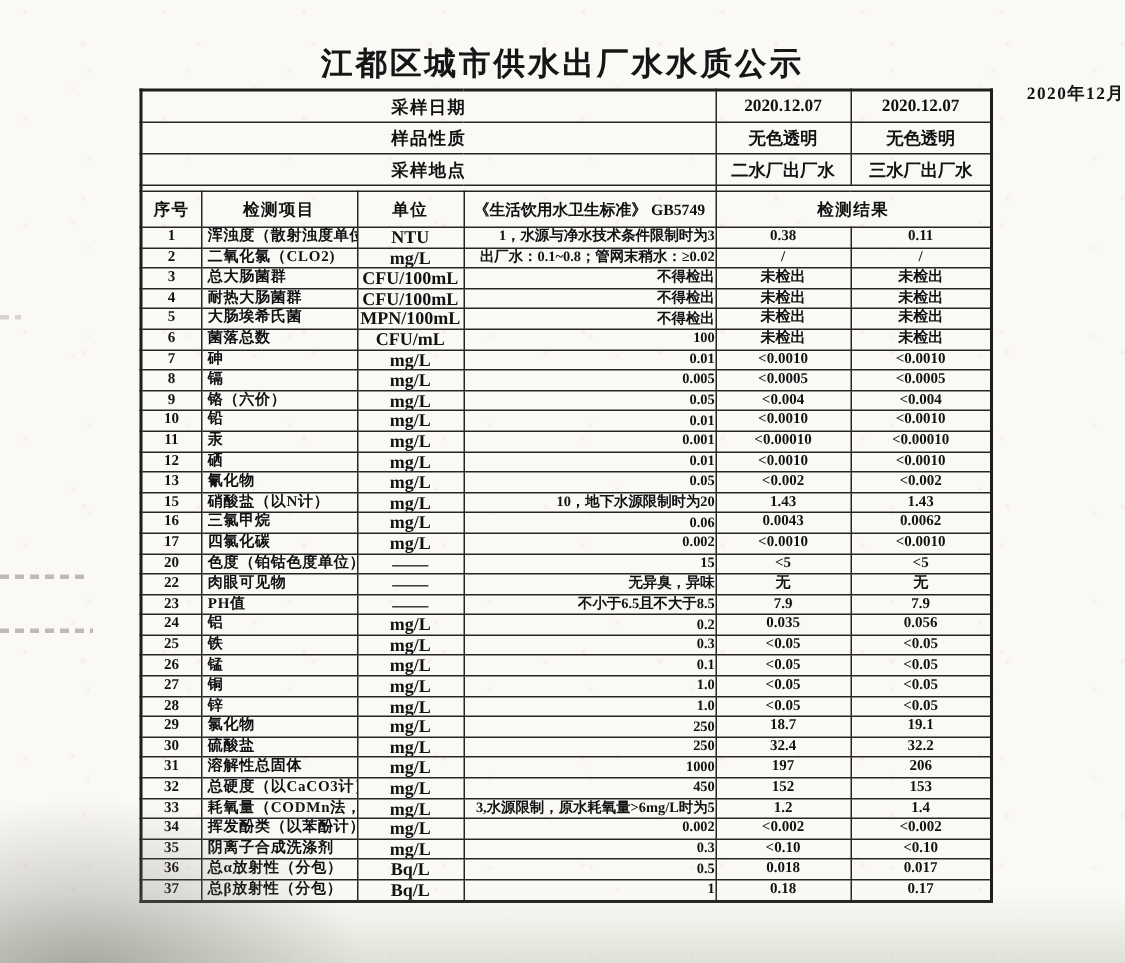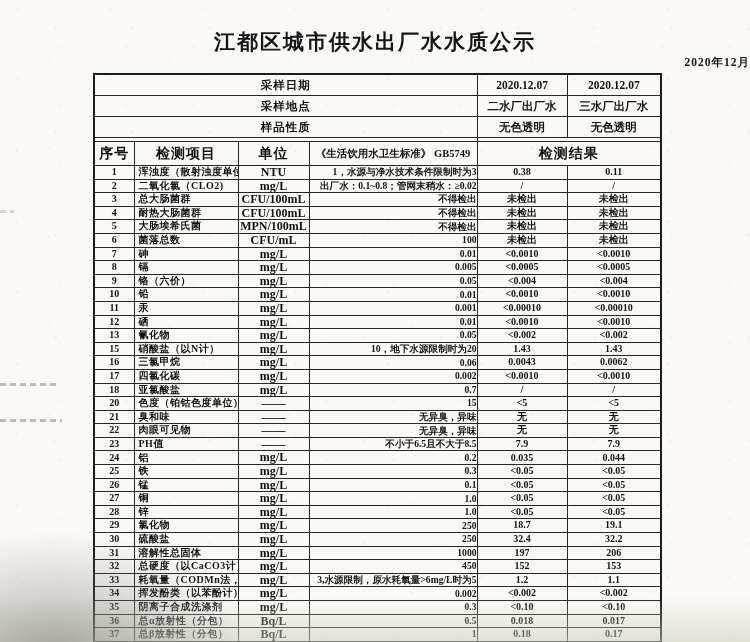--- a/index.html
+++ b/index.html
@@ -38,37 +38,37 @@
   .dash-c{top:210px;width:14px;opacity:.45;}
   .title{
     position:absolute;top:28px;left:0;width:100%;
     text-align:center;font-size:21px;font-weight:bold;letter-spacing:2px;
   }
   .subtitle{
     position:absolute;top:55px;left:0;width:100%;
     text-align:right;font-size:11.5px;font-weight:bold;letter-spacing:1px;
   }
   table.main{
-    position:absolute;left:93px;top:73px;width:567px;
+    position:absolute;left:93px;top:59px;width:567px;
     border-collapse:collapse;table-layout:fixed;
     border:2px solid #1d1d1d;
   }
   table.main td, table.main th{
     border:1px solid #262626;
     padding:0;
     text-align:center;
     font-weight:bold;
     color:#121212;
     overflow:hidden;
     white-space:nowrap;
   }
   tbody.summary td{height:20px;font-size:11.5px;}
   tbody.summary td.hlabel{letter-spacing:1px;}
   tr.spacer-row td{height:3px;border-top:1px solid #262626;border-bottom:1px solid #262626;}
-  tr.colhead th{height:23px;font-size:14px;letter-spacing:1px;}
+  tr.colhead th{height:23px;font-size:11px;letter-spacing:1px;}
   tr.colhead th.std{font-size:10.5px;letter-spacing:0;}
   tbody.body td{height:11.2px;font-size:10px;line-height:1.05;}
   tbody.body td.c-item{text-align:left;padding-left:4px;letter-spacing:.5px;}
   tbody.body td.c-standard{font-size:9.6px;text-align:right;}
   tbody.body td.c-unit{font-size:12px;margin-left:40px;}
 </style>
 </head>
 <body>
 
 <div class="page">
@@ -90,28 +90,28 @@
       <col style="width:94px">
     </colgroup>
 
     <tbody class="summary">
         <tr>
           <td class="hlabel" colspan="4">采样日期</td>
           <td>2020.12.07</td>
           <td>2020.12.07</td>
         </tr>
         <tr>
+          <td class="hlabel" colspan="4">样品性质</td>
+          <td>无色透明</td>
+          <td>无色透明</td>
+        </tr>
+        <tr>
           <td class="hlabel" colspan="4">采样地点</td>
           <td>二水厂出厂水</td>
           <td>三水厂出厂水</td>
-        </tr>
-        <tr>
-          <td class="hlabel" colspan="4">样品性质</td>
-          <td>无色透明</td>
-          <td>无色透明</td>
         </tr>
       </tbody>
 
     <tbody>
       <tr class="spacer-row">
         <td colspan="4"></td>
         <td colspan="2"></td>
       </tr>
       <tr class="colhead">
         <th>序号</th>
@@ -245,44 +245,28 @@
         </tr>
         <tr>
           <td class="c-no">17</td>
           <td class="c-item">四氯化碳</td>
           <td class="c-unit">mg/L</td>
           <td class="c-standard">0.002</td>
           <td class="c-result1">&lt;0.0010</td>
           <td class="c-result2">&lt;0.0010</td>
         </tr>
         <tr>
-          <td class="c-no">18</td>
-          <td class="c-item">亚氯酸盐</td>
-          <td class="c-unit">mg/L</td>
-          <td class="c-standard">0.7</td>
-          <td class="c-result1">/</td>
-          <td class="c-result2">/</td>
-        </tr>
-        <tr>
           <td class="c-no">20</td>
           <td class="c-item">色度（铂钴色度单位）</td>
           <td class="c-unit">——</td>
           <td class="c-standard">15</td>
           <td class="c-result1">&lt;5</td>
           <td class="c-result2">&lt;5</td>
         </tr>
         <tr>
-          <td class="c-no">21</td>
-          <td class="c-item">臭和味</td>
-          <td class="c-unit">——</td>
-          <td class="c-standard">无异臭，异味</td>
-          <td class="c-result1">无</td>
-          <td class="c-result2">无</td>
-        </tr>
-        <tr>
           <td class="c-no">22</td>
           <td class="c-item">肉眼可见物</td>
           <td class="c-unit">——</td>
           <td class="c-standard">无异臭，异味</td>
           <td class="c-result1">无</td>
           <td class="c-result2">无</td>
         </tr>
         <tr>
           <td class="c-no">23</td>
           <td class="c-item">PH值</td>
@@ -290,21 +274,21 @@
           <td class="c-standard">不小于6.5且不大于8.5</td>
           <td class="c-result1">7.9</td>
           <td class="c-result2">7.9</td>
         </tr>
         <tr>
           <td class="c-no">24</td>
           <td class="c-item">铝</td>
           <td class="c-unit">mg/L</td>
           <td class="c-standard">0.2</td>
           <td class="c-result1">0.035</td>
-          <td class="c-result2">0.044</td>
+          <td class="c-result2">0.056</td>
         </tr>
         <tr>
           <td class="c-no">25</td>
           <td class="c-item">铁</td>
           <td class="c-unit">mg/L</td>
           <td class="c-standard">0.3</td>
           <td class="c-result1">&lt;0.05</td>
           <td class="c-result2">&lt;0.05</td>
         </tr>
         <tr>
@@ -362,21 +346,21 @@
           <td class="c-standard">450</td>
           <td class="c-result1">152</td>
           <td class="c-result2">153</td>
         </tr>
         <tr>
           <td class="c-no">33</td>
           <td class="c-item">耗氧量（CODMn法，以O2计）</td>
           <td class="c-unit">mg/L</td>
           <td class="c-standard">3,水源限制，原水耗氧量&gt;6mg/L时为5</td>
           <td class="c-result1">1.2</td>
-          <td class="c-result2">1.1</td>
+          <td class="c-result2">1.4</td>
         </tr>
         <tr>
           <td class="c-no">34</td>
           <td class="c-item">挥发酚类（以苯酚计）</td>
           <td class="c-unit">mg/L</td>
           <td class="c-standard">0.002</td>
           <td class="c-result1">&lt;0.002</td>
           <td class="c-result2">&lt;0.002</td>
         </tr>
         <tr>

